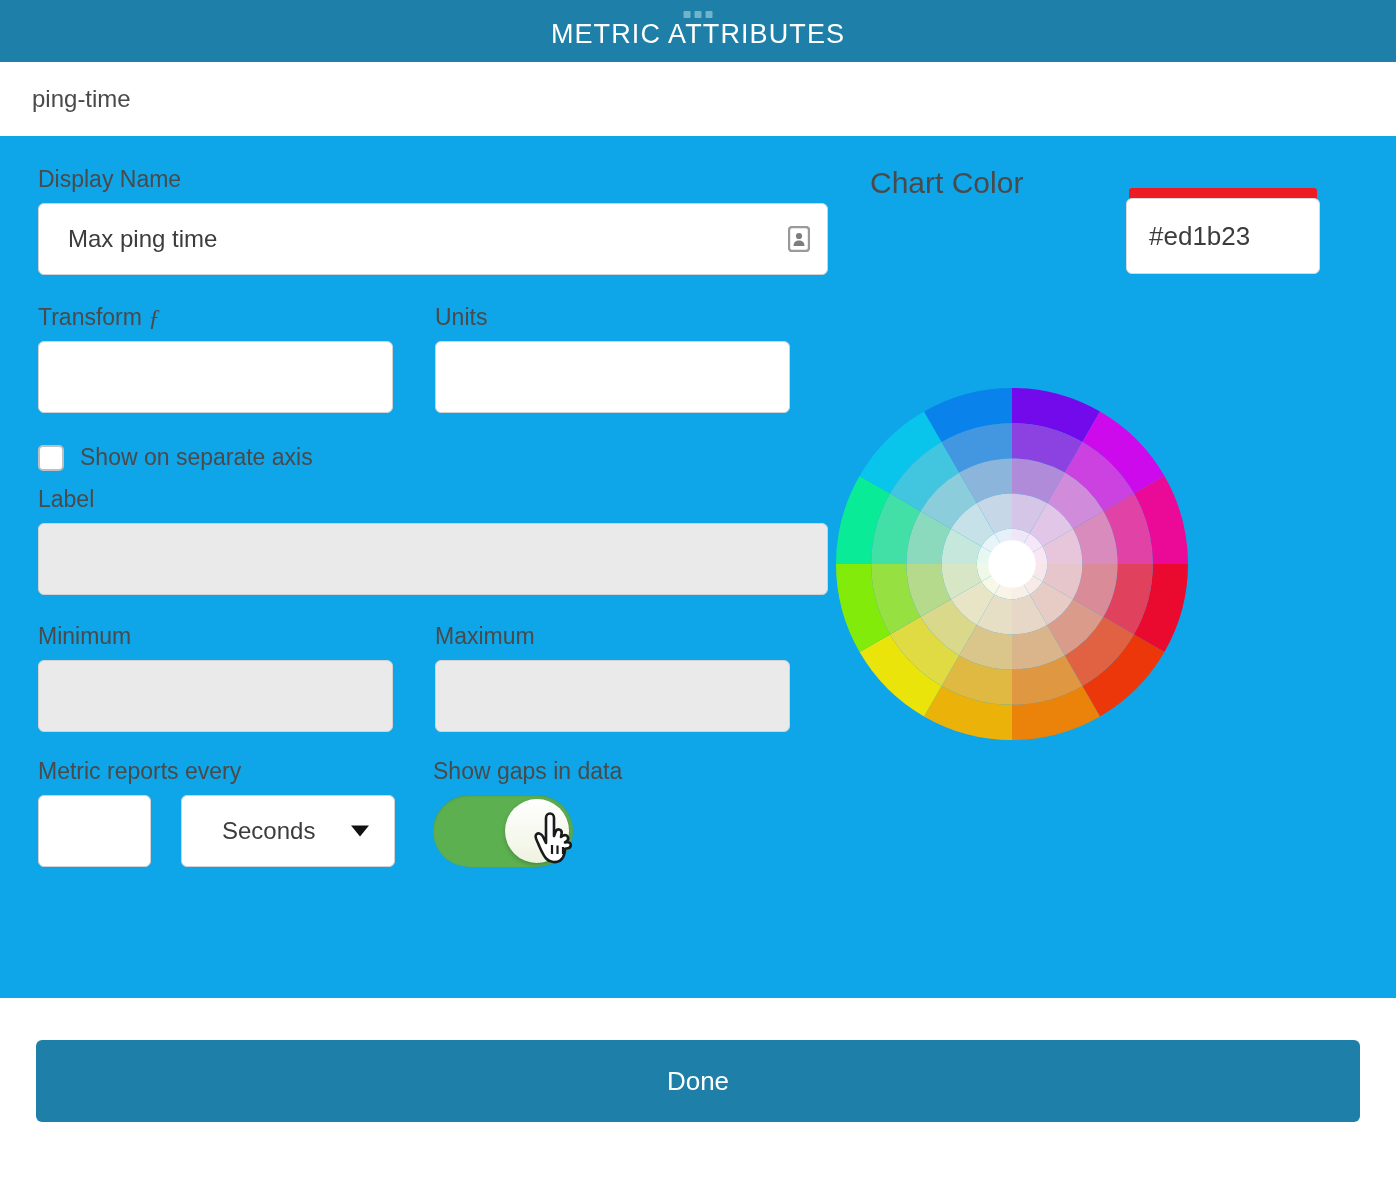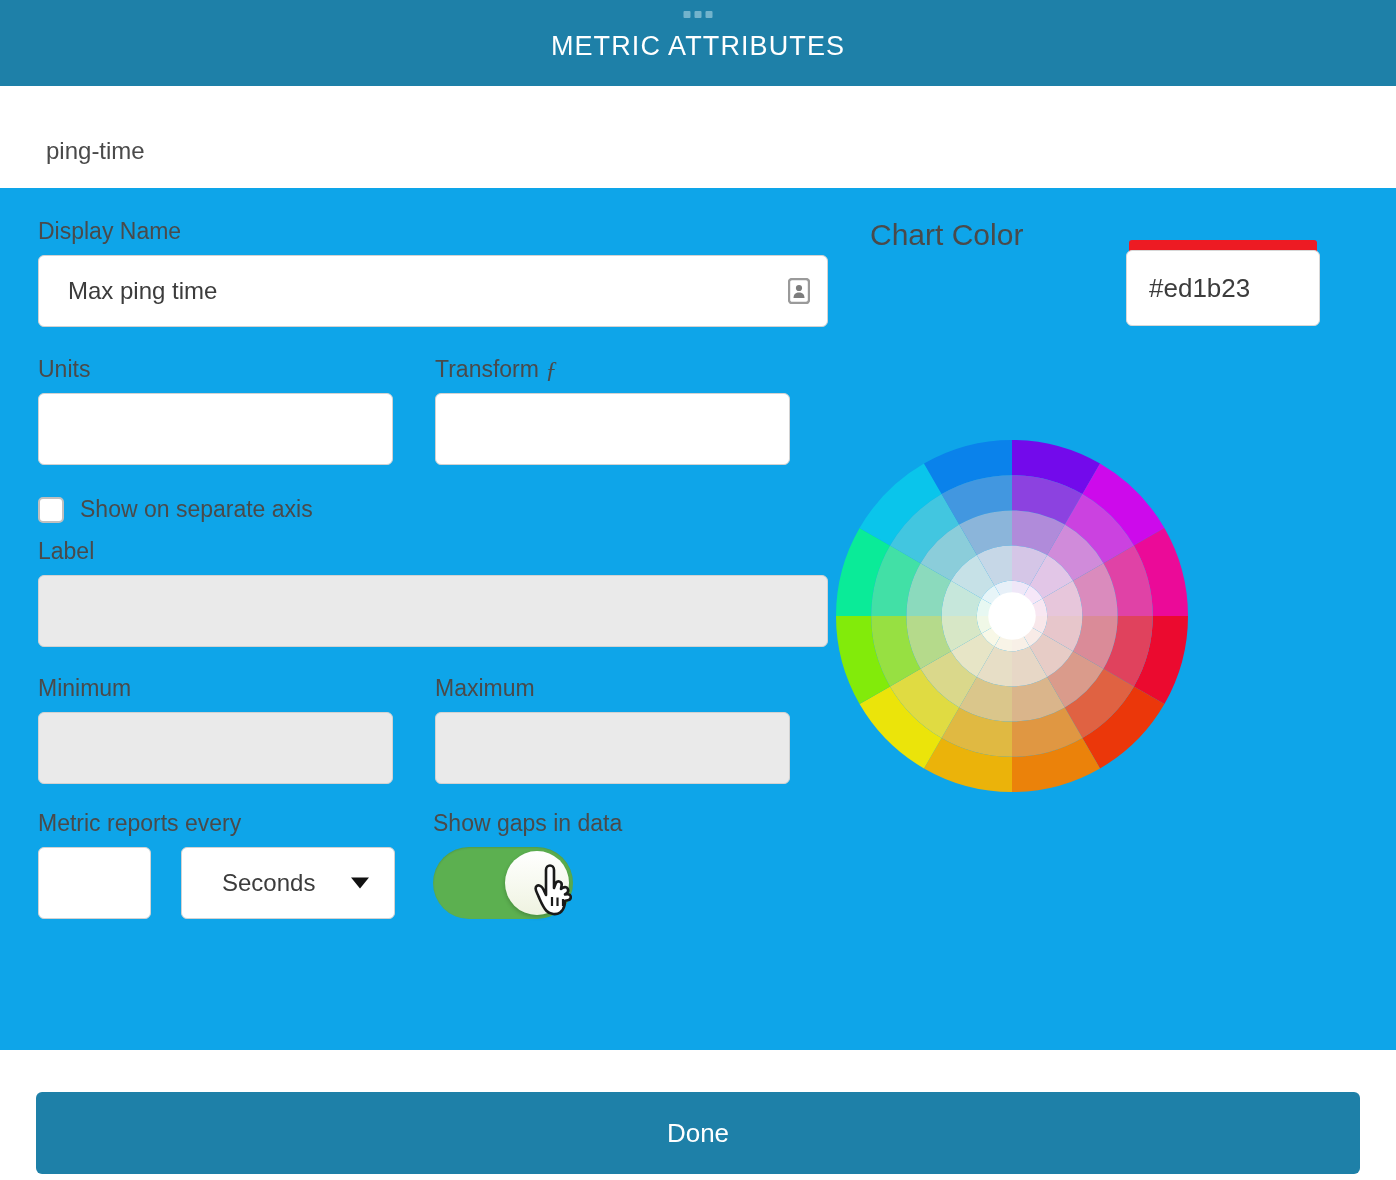--- a/index.html
+++ b/index.html
@@ -14,21 +14,21 @@
     background: #ffffff;
     font-family: "Liberation Sans", sans-serif;
     -webkit-font-smoothing: antialiased;
     overflow: hidden;
   }
 
   
   .titlebar {
     position: relative;
     width: 100%;
-    height: 86px;
+    height: 62px;
     background: #1e80a8;
     display: flex;
     align-items: center;
     justify-content: center;
   }
   .grip {
     position: absolute;
     top: 11px;
     left: 50%;
     transform: translateX(-50%);
@@ -50,22 +50,21 @@
     line-height: 1;
     margin-top: 6px;
   }
 
   
   .name-strip {
     height: 74px;
     background: #ffffff;
     display: flex;
     align-items: center;
-    padding-left: 46px;
-    margin-top: 28px;
+    padding-left: 32px;
   }
   .metric-name {
     font-size: 24px;
     color: #4a4a4a;
     font-weight: 400;
   }
 
   
   .panel {
     background: #0ea5e9;
@@ -308,28 +307,28 @@
         <svg viewBox="0 0 22 26" width="22" height="26">
           <rect x="1" y="1" width="20" height="24" rx="3" ry="3" fill="#ffffff" stroke="#9a9a9a" stroke-width="2.4"></rect>
           <circle cx="11" cy="10" r="3.1" fill="#7d7d7d"></circle>
           <path d="M5.5 20 C5.5 16.4 8 14.6 11 14.6 C14 14.6 16.5 16.4 16.5 20 Z" fill="#7d7d7d"></path>
         </svg>
       </span>
     </div>
 
     <div class="row-2">
       <div>
-        <label class="field-label">Units</label>
-        <input class="text-input small" type="text" value="" style="">
-      </div>
-      <div>
         <label class="field-label">
           <span>Transform</span>
           <span class="fn">ƒ</span>
         </label>
+        <input class="text-input small" type="text" value="" style="">
+      </div>
+      <div>
+        <label class="field-label">Units</label>
         <input class="text-input small" type="text" value="" style="">
       </div>
     </div>
 
     <div class="checkbox-row">
       <span class="cbox"></span>
       <span class="cbox-label">Show on separate axis</span>
     </div>
 
     <div class="label-block">

